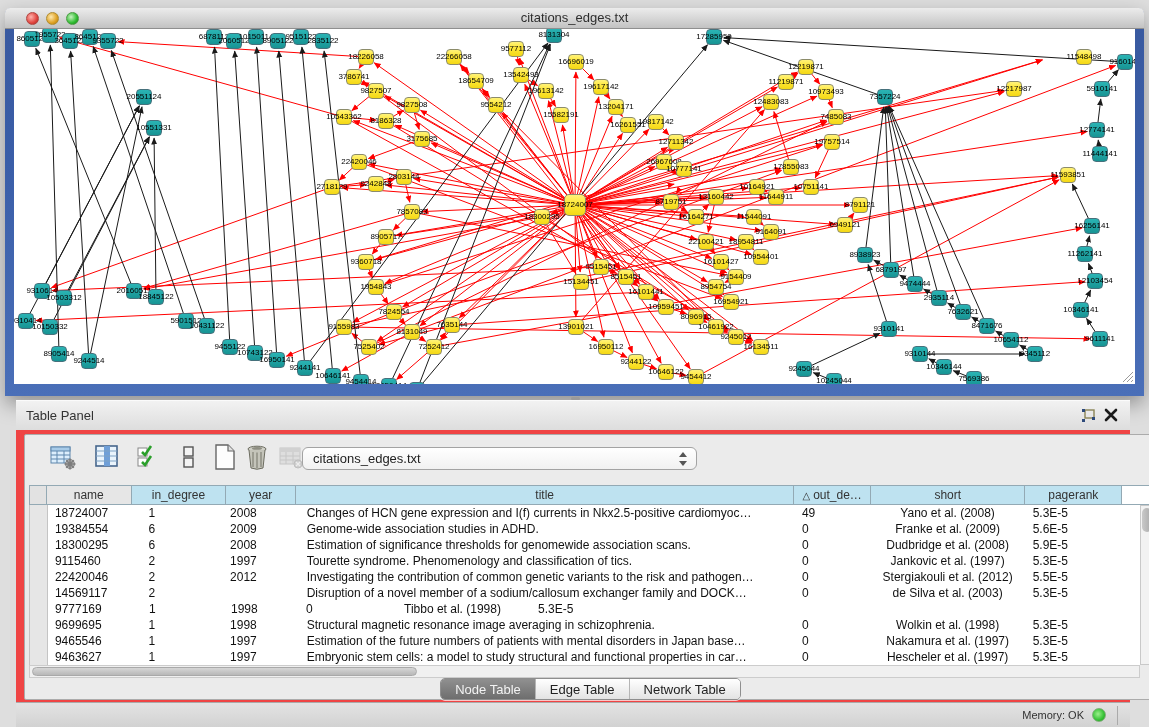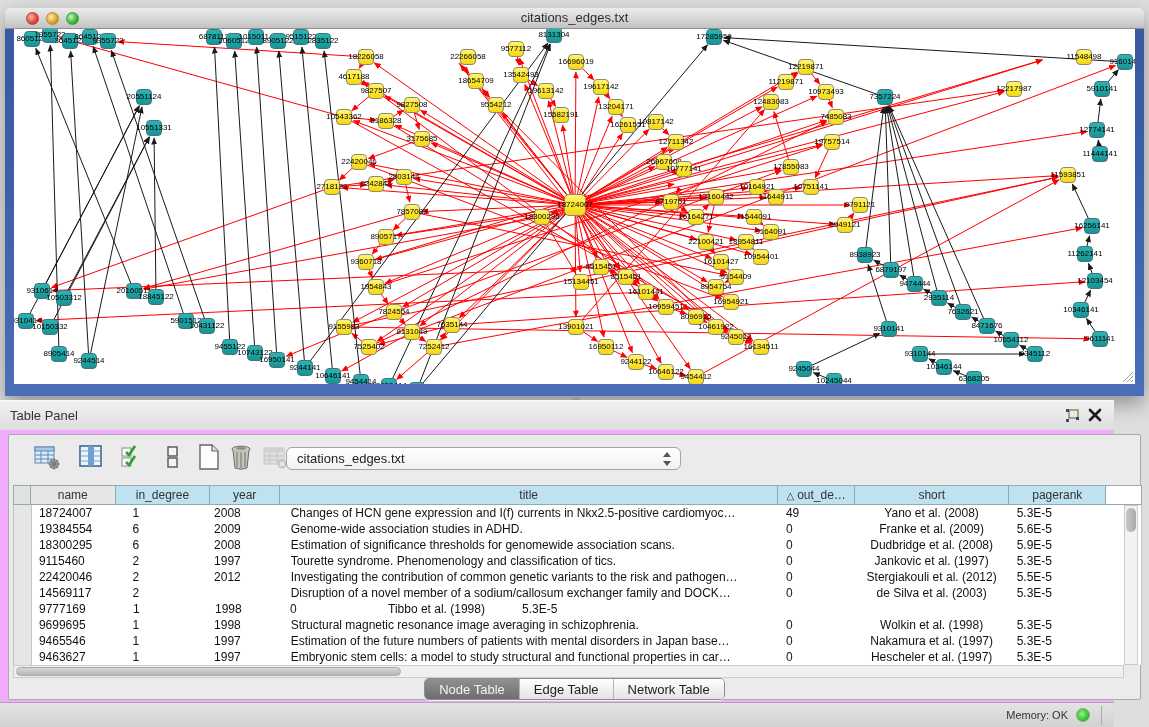--- a/index.html
+++ b/index.html
@@ -29,21 +29,21 @@
   .gnode span { position:absolute; left:50%; top:50%; transform:translate(-50%,-50%);
     font-size:8px; line-height:8px; color:#000; white-space:nowrap; pointer-events:none; }
   .grip { position:absolute; right:1px; bottom:1px; }
 
   
   .splitter { position:absolute; left:0; top:396px; width:1149px; height:4px; }
   .splitter .dot { position:absolute; left:571px; top:1px; width:9px; height:3px;
     border-radius:2px; background:#9a9a9a; }
 
   
-  .table-panel { position:absolute; left:0; top:400px; width:1114px; height:327px; background:#f0abfc; }
+  .table-panel { position:absolute; left:16px; top:400px; width:1114px; height:327px; background:#ef4444; }
   .tp-header { position:absolute; left:0; top:0; width:100%; height:30px;
     background:linear-gradient(180deg,#f2f2f2,#dddddd); border-top:1px solid #fbfbfb; }
   .tp-title { position:absolute; left:10px; top:7px; font-size:13px; color:#333; }
   .tp-float { position:absolute; right:34px; top:7px; width:16px; height:16px; cursor:pointer; }
   .tp-close { position:absolute; right:12px; top:7px; width:14px; height:14px; cursor:pointer; }
 
   .tp-inner { position:absolute; left:8px; top:34px; width:1133px; height:266px;
     background:#ebebeb; border:1px solid #ababab; border-radius:2px; }
   .tp-toolbar { position:absolute; left:0; top:0; width:100%; height:44px; }
   .tbtn { position:absolute; top:8px; width:28px; height:28px; cursor:pointer; }
@@ -493,21 +493,21 @@
       <div class="gnode nt" style="left: 867px; top: 292px;">
         <span>9310141</span>
       </div>
       <div class="gnode ny big" style="left: 550px; top: 165px;">
         <span>18724007</span>
       </div>
       <div class="gnode ny" style="left: 344px; top: 20px;">
         <span>18226058</span>
       </div>
       <div class="gnode ny" style="left: 332px; top: 40px;">
-        <span>4617188</span>
+        <span>3786741</span>
       </div>
       <div class="gnode ny" style="left: 354px; top: 54px;">
         <span>9827507</span>
       </div>
       <div class="gnode ny" style="left: 322px; top: 80px;">
         <span>10543362</span>
       </div>
       <div class="gnode ny" style="left: 364px; top: 84px;">
         <span>8186328</span>
       </div>
@@ -552,21 +552,21 @@
       </div>
       <div class="gnode ny" style="left: 430px; top: 288px;">
         <span>7635144</span>
       </div>
       <div class="gnode ny" style="left: 347px; top: 310px;">
         <span>7525402</span>
       </div>
       <div class="gnode ny" style="left: 322px; top: 290px;">
         <span>9155983</span>
       </div>
-      <div class="gnode ny" style="left: 446px; top: 20px;">
+      <div class="gnode ny" style="left: 432px; top: 20px;">
         <span>22266058</span>
       </div>
       <div class="gnode ny" style="left: 454px; top: 44px;">
         <span>18654709</span>
       </div>
       <div class="gnode ny" style="left: 474px; top: 68px;">
         <span>9554212</span>
       </div>
       <div class="gnode ny" style="left: 494px; top: 12px;">
         <span>9577112</span>
@@ -733,21 +733,21 @@
       <div class="gnode nt" style="left: 812px; top: 344px;">
         <span>10245044</span>
       </div>
       <div class="gnode nt" style="left: 898px; top: 317px;">
         <span>9310144</span>
       </div>
       <div class="gnode nt" style="left: 922px; top: 330px;">
         <span>10346144</span>
       </div>
       <div class="gnode nt" style="left: 952px; top: 342px;">
-        <span>6368205</span>
+        <span>7569386</span>
       </div>
       <div class="gnode ny" style="left: 559px; top: 245px;">
         <span>15134451</span>
       </div>
     </div>
 </div>
 
 <div class="splitter">
     <div class="dot"></div>
   </div>

